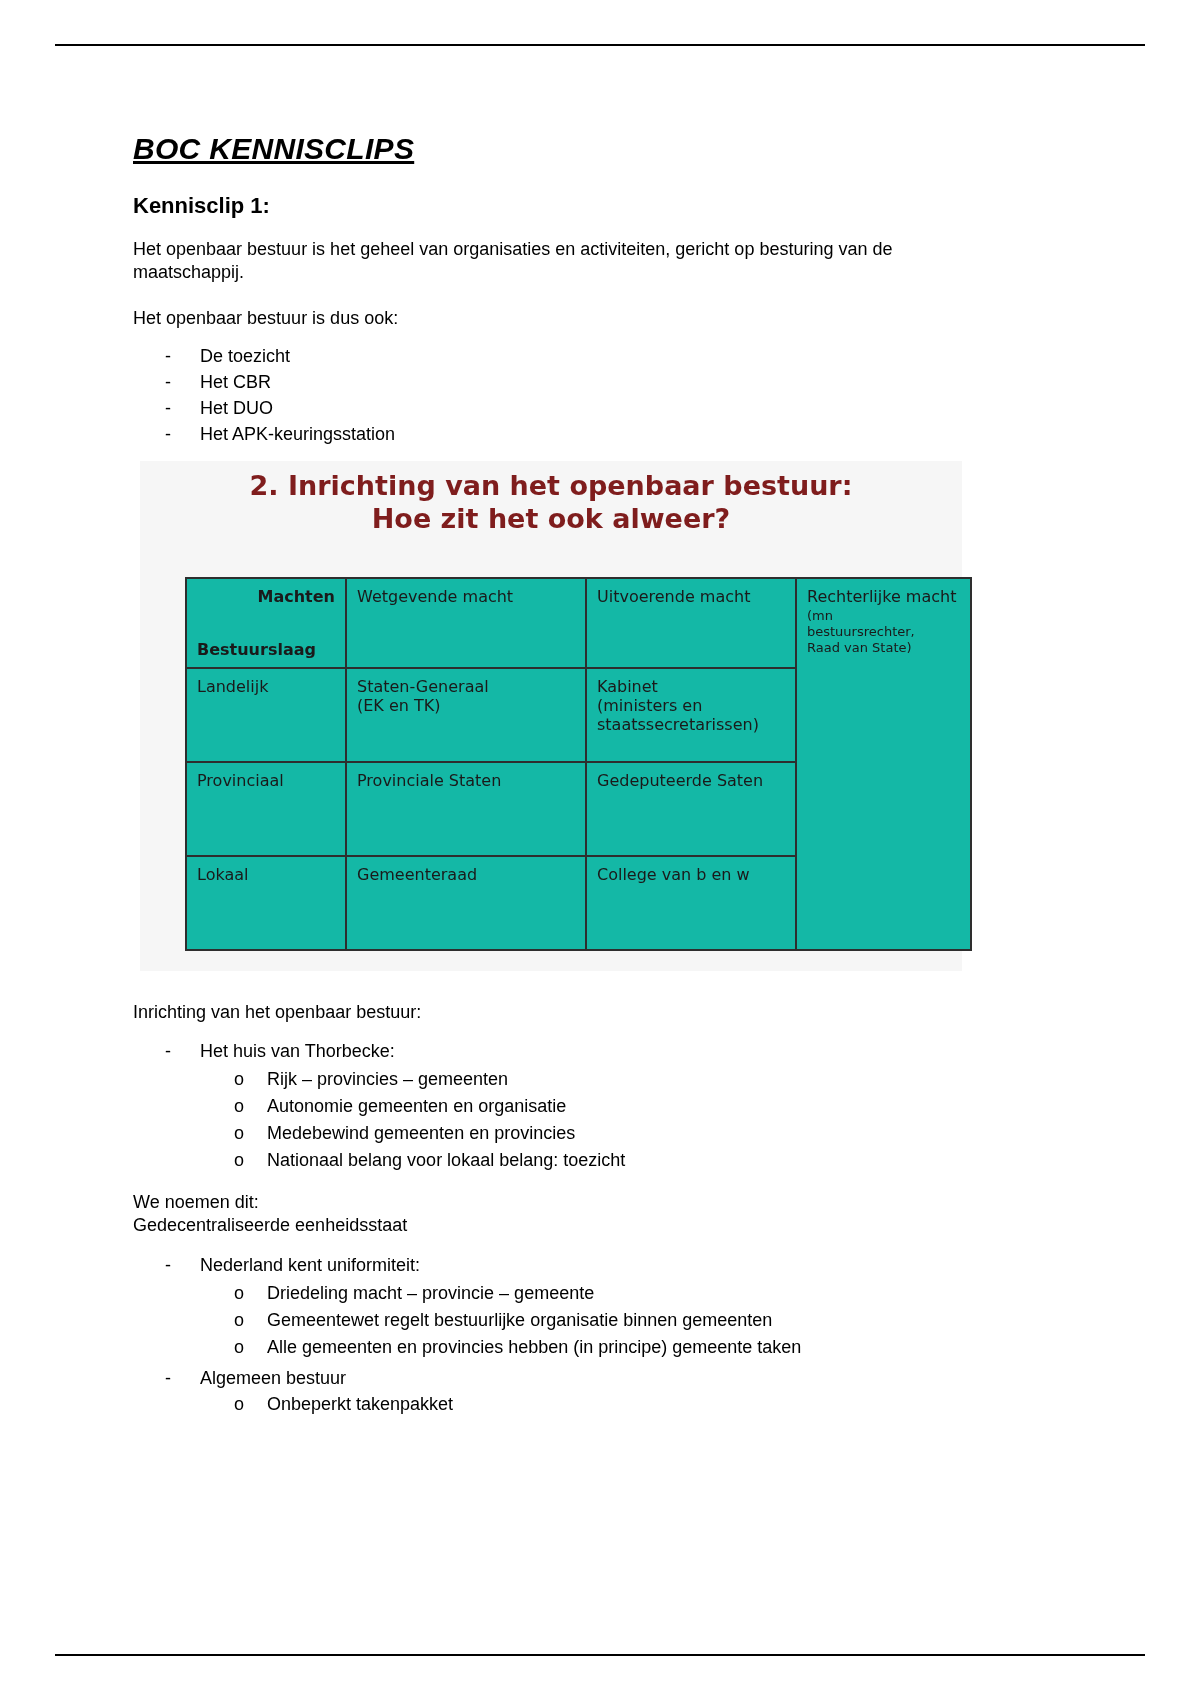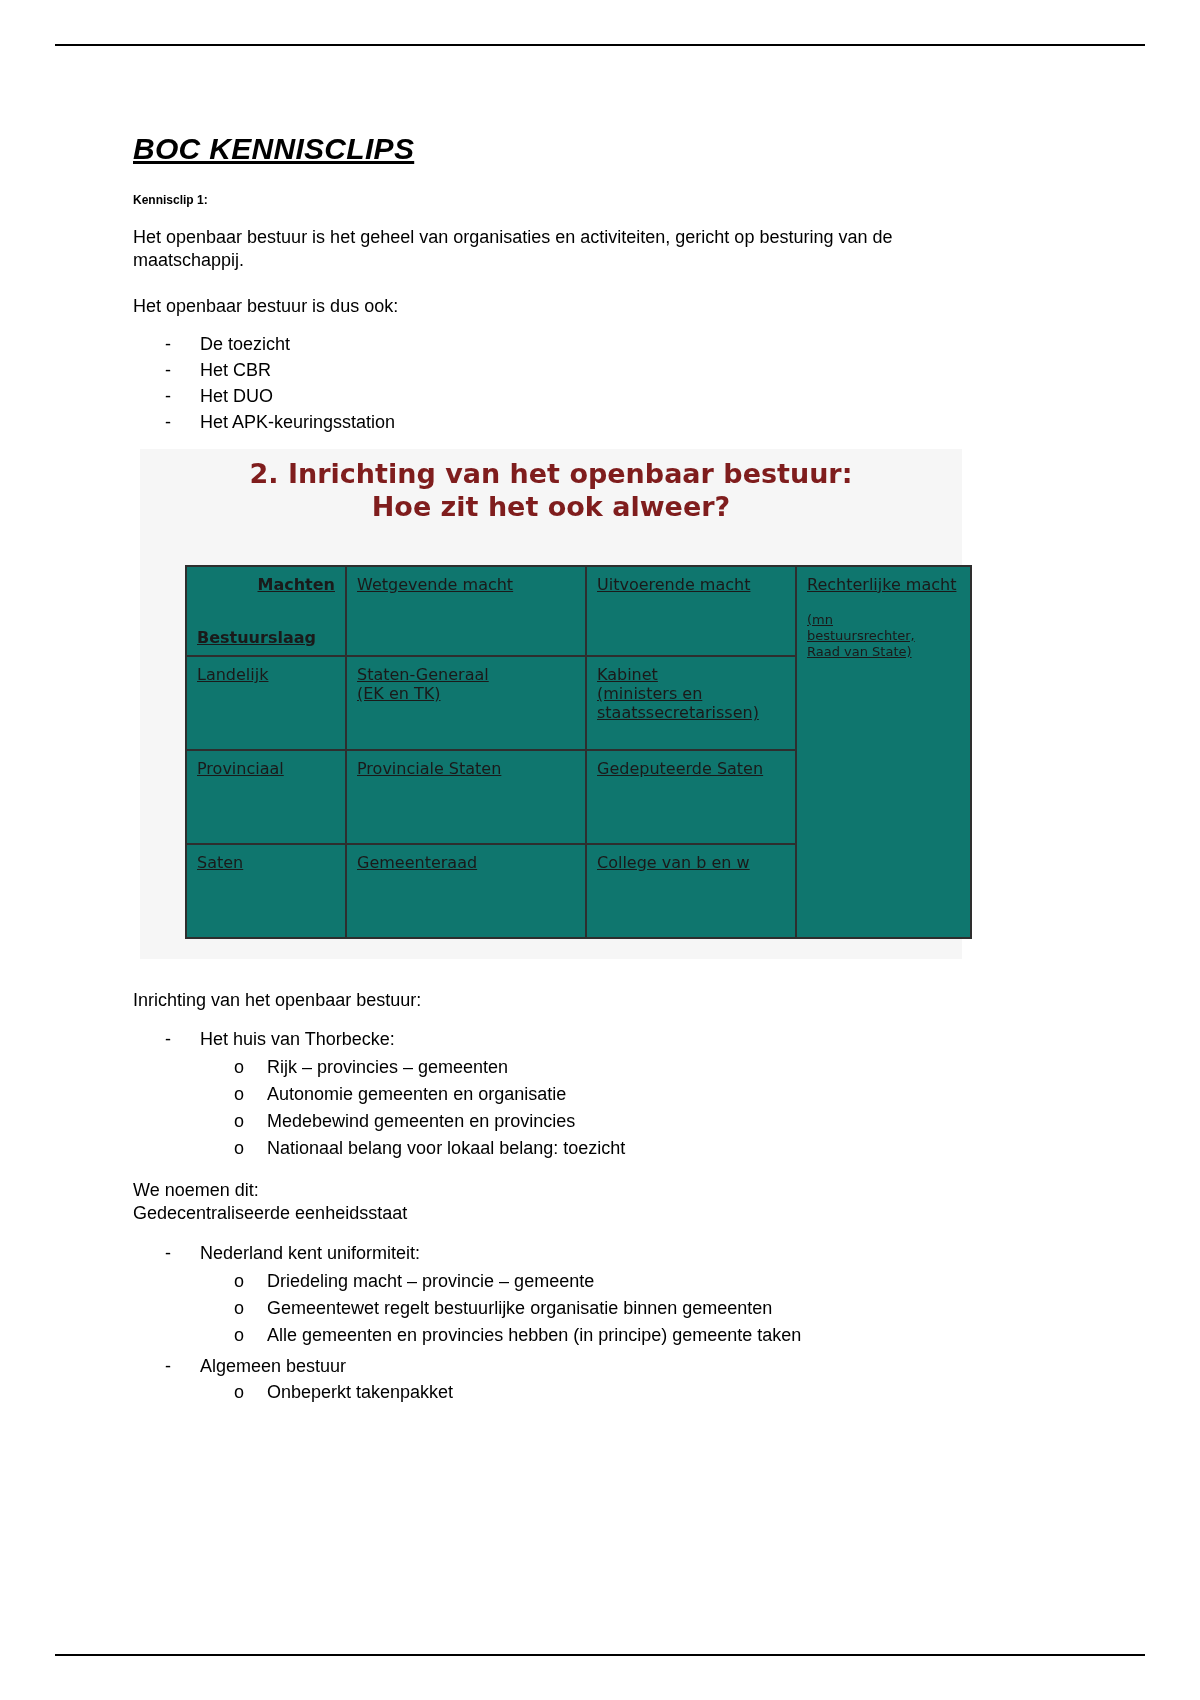--- a/index.html
+++ b/index.html
@@ -19,21 +19,21 @@
   .rule-top { top:44px; }
   .rule-bottom { top:1654px; }
   .content { position:absolute; left:133px; top:0; width:945px; }
 
   .doc-title {
     margin-top:132px;
     font-size:30px; font-weight:bold; font-style:italic;
     text-decoration:underline;
     letter-spacing:0.3px;
   }
-  .kennisclip { margin-top:27px; font-size:12px; font-weight:bold; }
+  .kennisclip { margin-top:27px; font-size:22px; font-weight:bold; }
   .para { margin-top:19px; font-size:18px; line-height:23px; max-width:852px; }
   .para2 { margin-top:23px; font-size:18px; line-height:23px; }
 
   .li1 { display:flex; padding-left:32px; font-size:18px; line-height:26px; }
   .li1 .marker { width:35px; flex:0 0 35px; }
   .li2 { display:flex; padding-left:101px; font-size:18px; line-height:27px; }
   .li2 .marker { width:33px; flex:0 0 33px; }
   .list-block { margin-top:13px; }
 
   
@@ -50,42 +50,41 @@
     color:#7f1d1d;
   }
   .mtable {
     border-collapse:collapse;
     margin:42px 0 0 45px;
     table-layout:fixed;
     width:750px;
     font-family:"DejaVu Sans", sans-serif;
     font-size:16px;
     color:#1a1a1a;
-    background:#0f766e;
-    text-decoration:underline;
+    background:#14b8a6;
   }
   .mtable td {
     border:2px solid #2e2e2e;
     vertical-align:top;
     padding:8px 10px;
   }
   .col-layer { width:160px; }
   .col-wet { width:240px; }
   .col-uit { width:210px; }
   .col-recht { width:175px; }
   .row-head td { height:88px; }
   .row-body td { height:94px; }
   .corner-in {
     display:flex; flex-direction:column; justify-content:space-between;
     height:72px;
   }
   .c-top { align-self:flex-end; font-weight:bold; }
   .c-bottom { font-weight:bold; }
   .pre { white-space:pre-line; }
-  .note { font-size:13px; line-height:16px; margin-top:18px; }
+  .note { font-size:13px; line-height:16px; margin-top:2px; }
 
   .intro { margin-top:30px; font-size:18px; line-height:23px; }
   .mt14 { margin-top:14px; }
   .mt15 { margin-top:15px; }
   .mt2 { margin-top:2px; }
   .mt4 { margin-top:4px; }
   .wenoemen { margin-top:17px; font-size:18px; line-height:23px; }
   .plain { font-size:18px; line-height:23px; }
 </style>
 </head>
@@ -154,21 +153,21 @@
           <td class="pre">Kabinet
 (ministers en
 staatssecretarissen)</td>
         </tr>
         <tr class="row-body">
           <td>Provinciaal</td>
           <td class="pre">Provinciale Staten</td>
           <td class="pre">Gedeputeerde Saten</td>
         </tr>
         <tr class="row-body">
-          <td>Saten</td>
+          <td>Lokaal</td>
           <td class="pre">Gemeenteraad</td>
           <td class="pre">College van b en w</td>
         </tr>
       </tbody>
         </table>
     </figure>
 
     <p class="intro">Inrichting van het openbaar bestuur:</p>
 
     <div class="li1 mt14">

